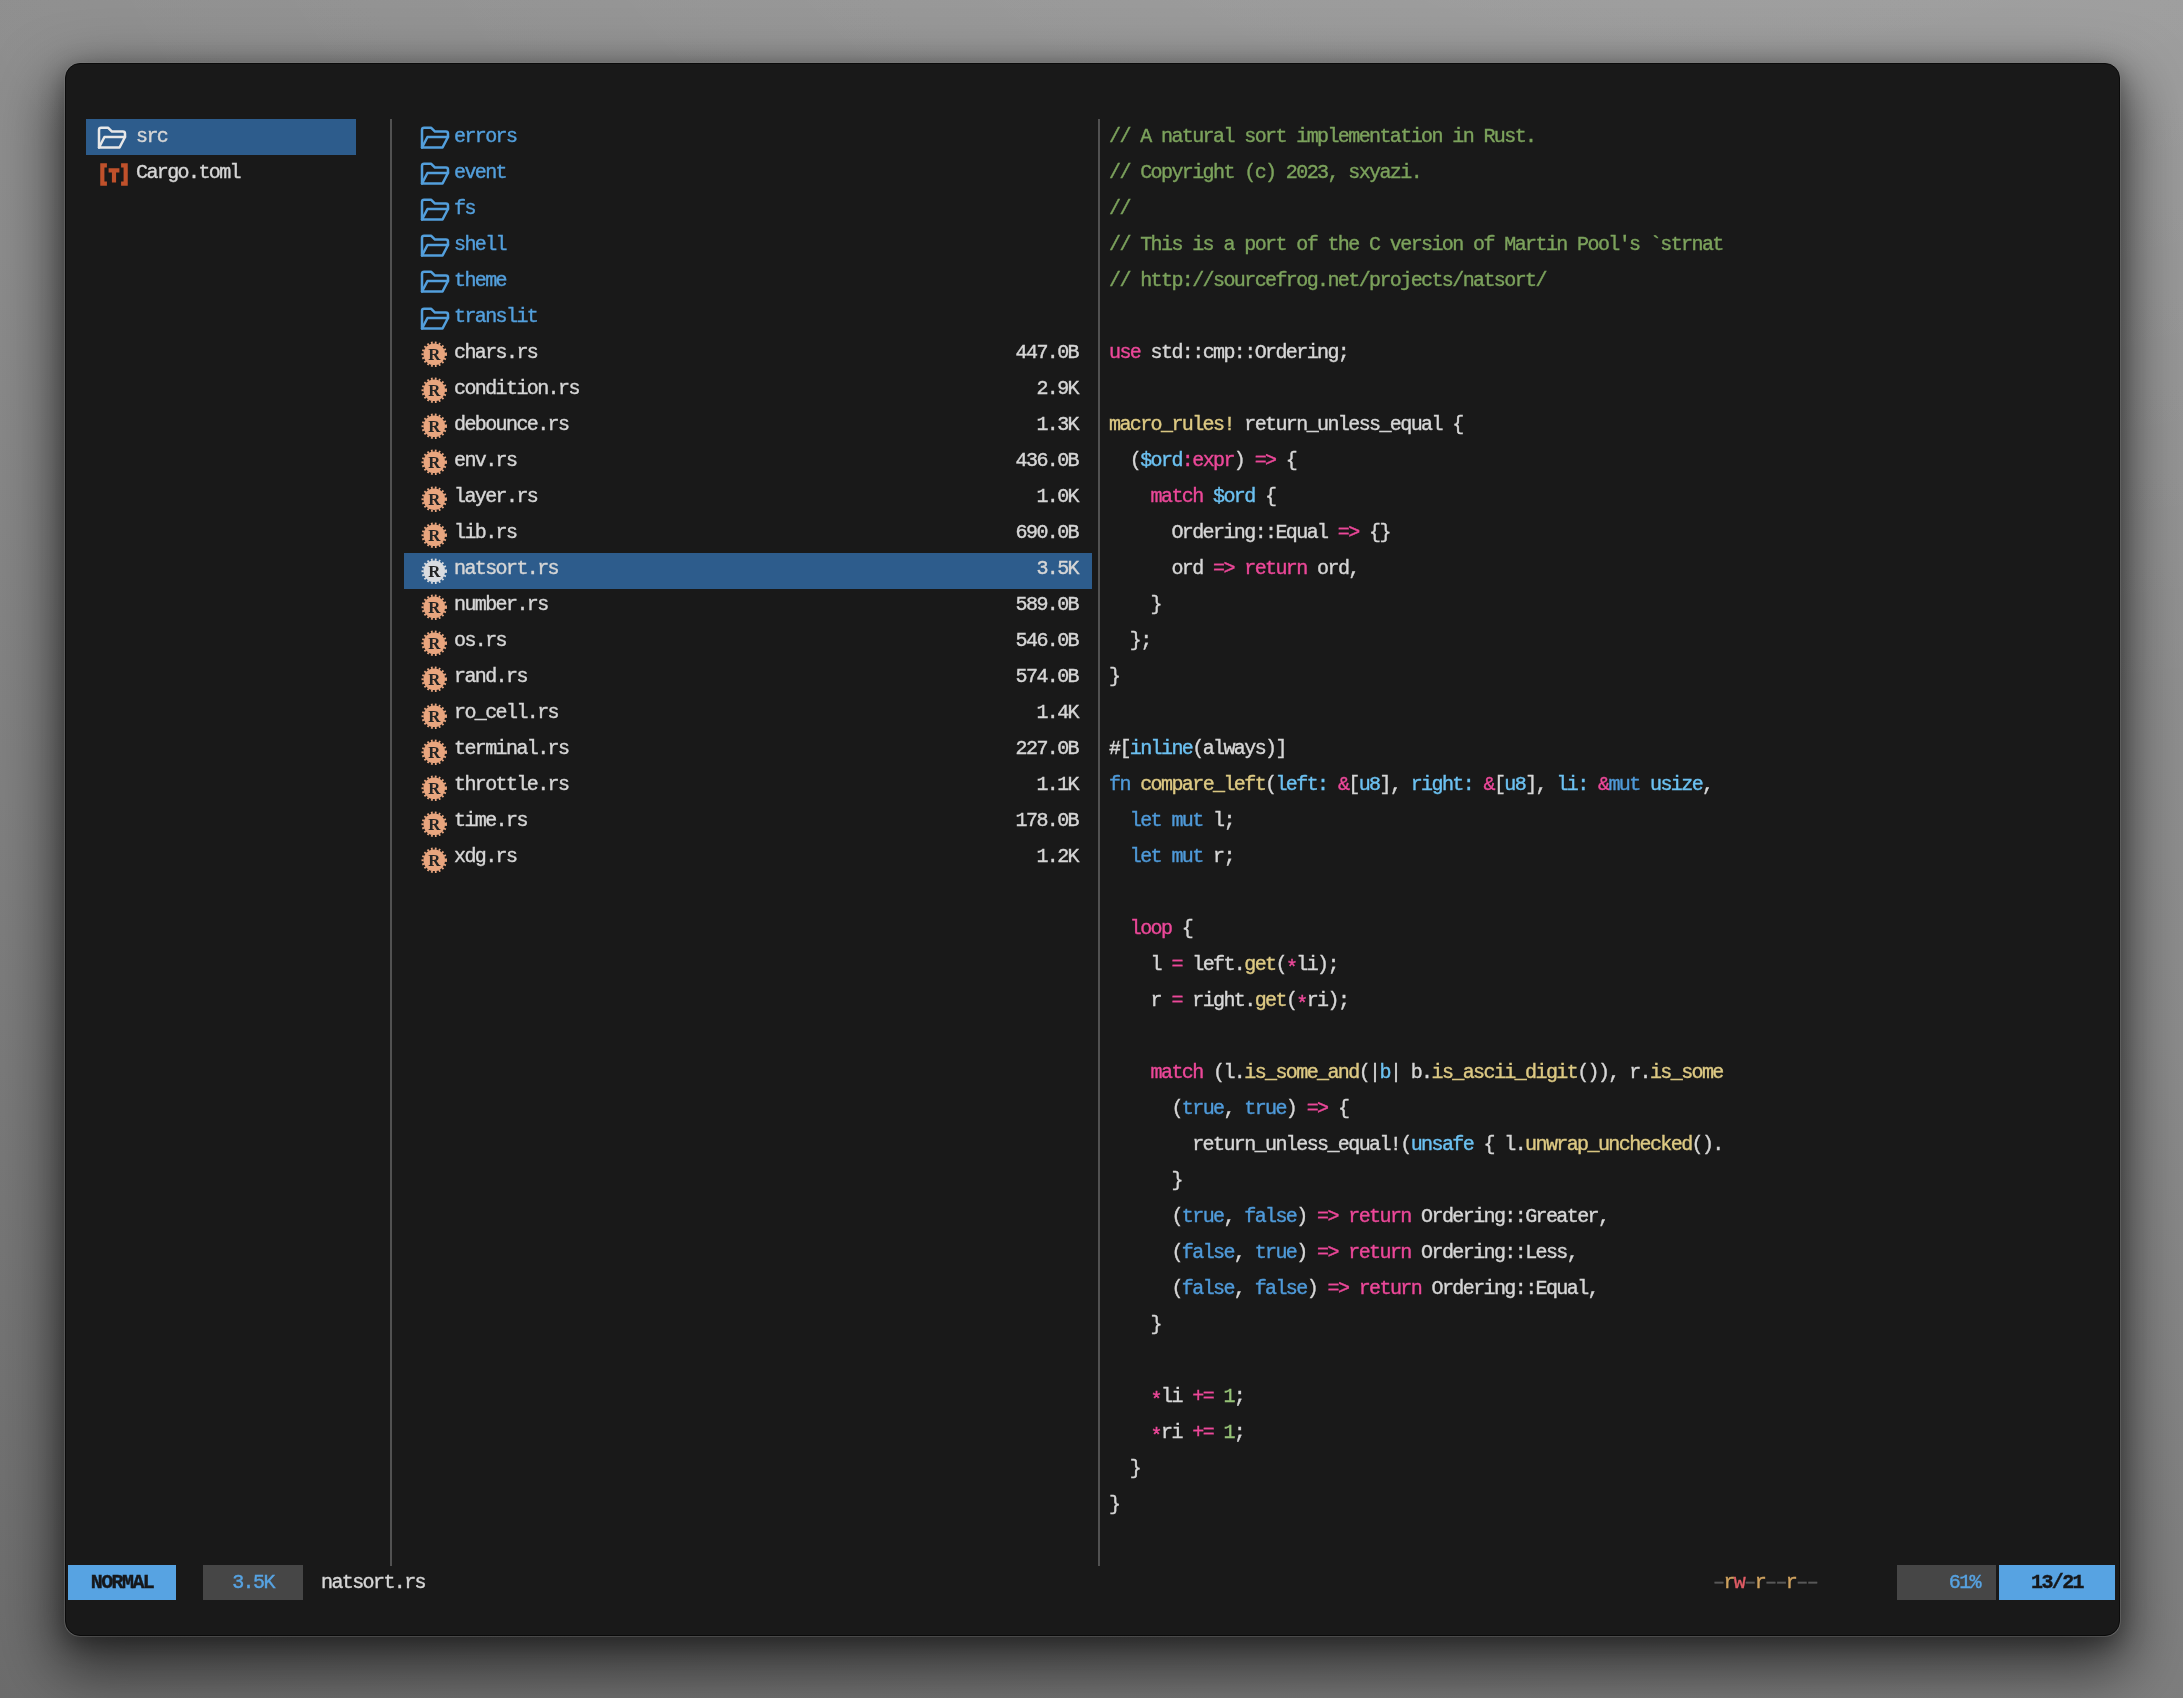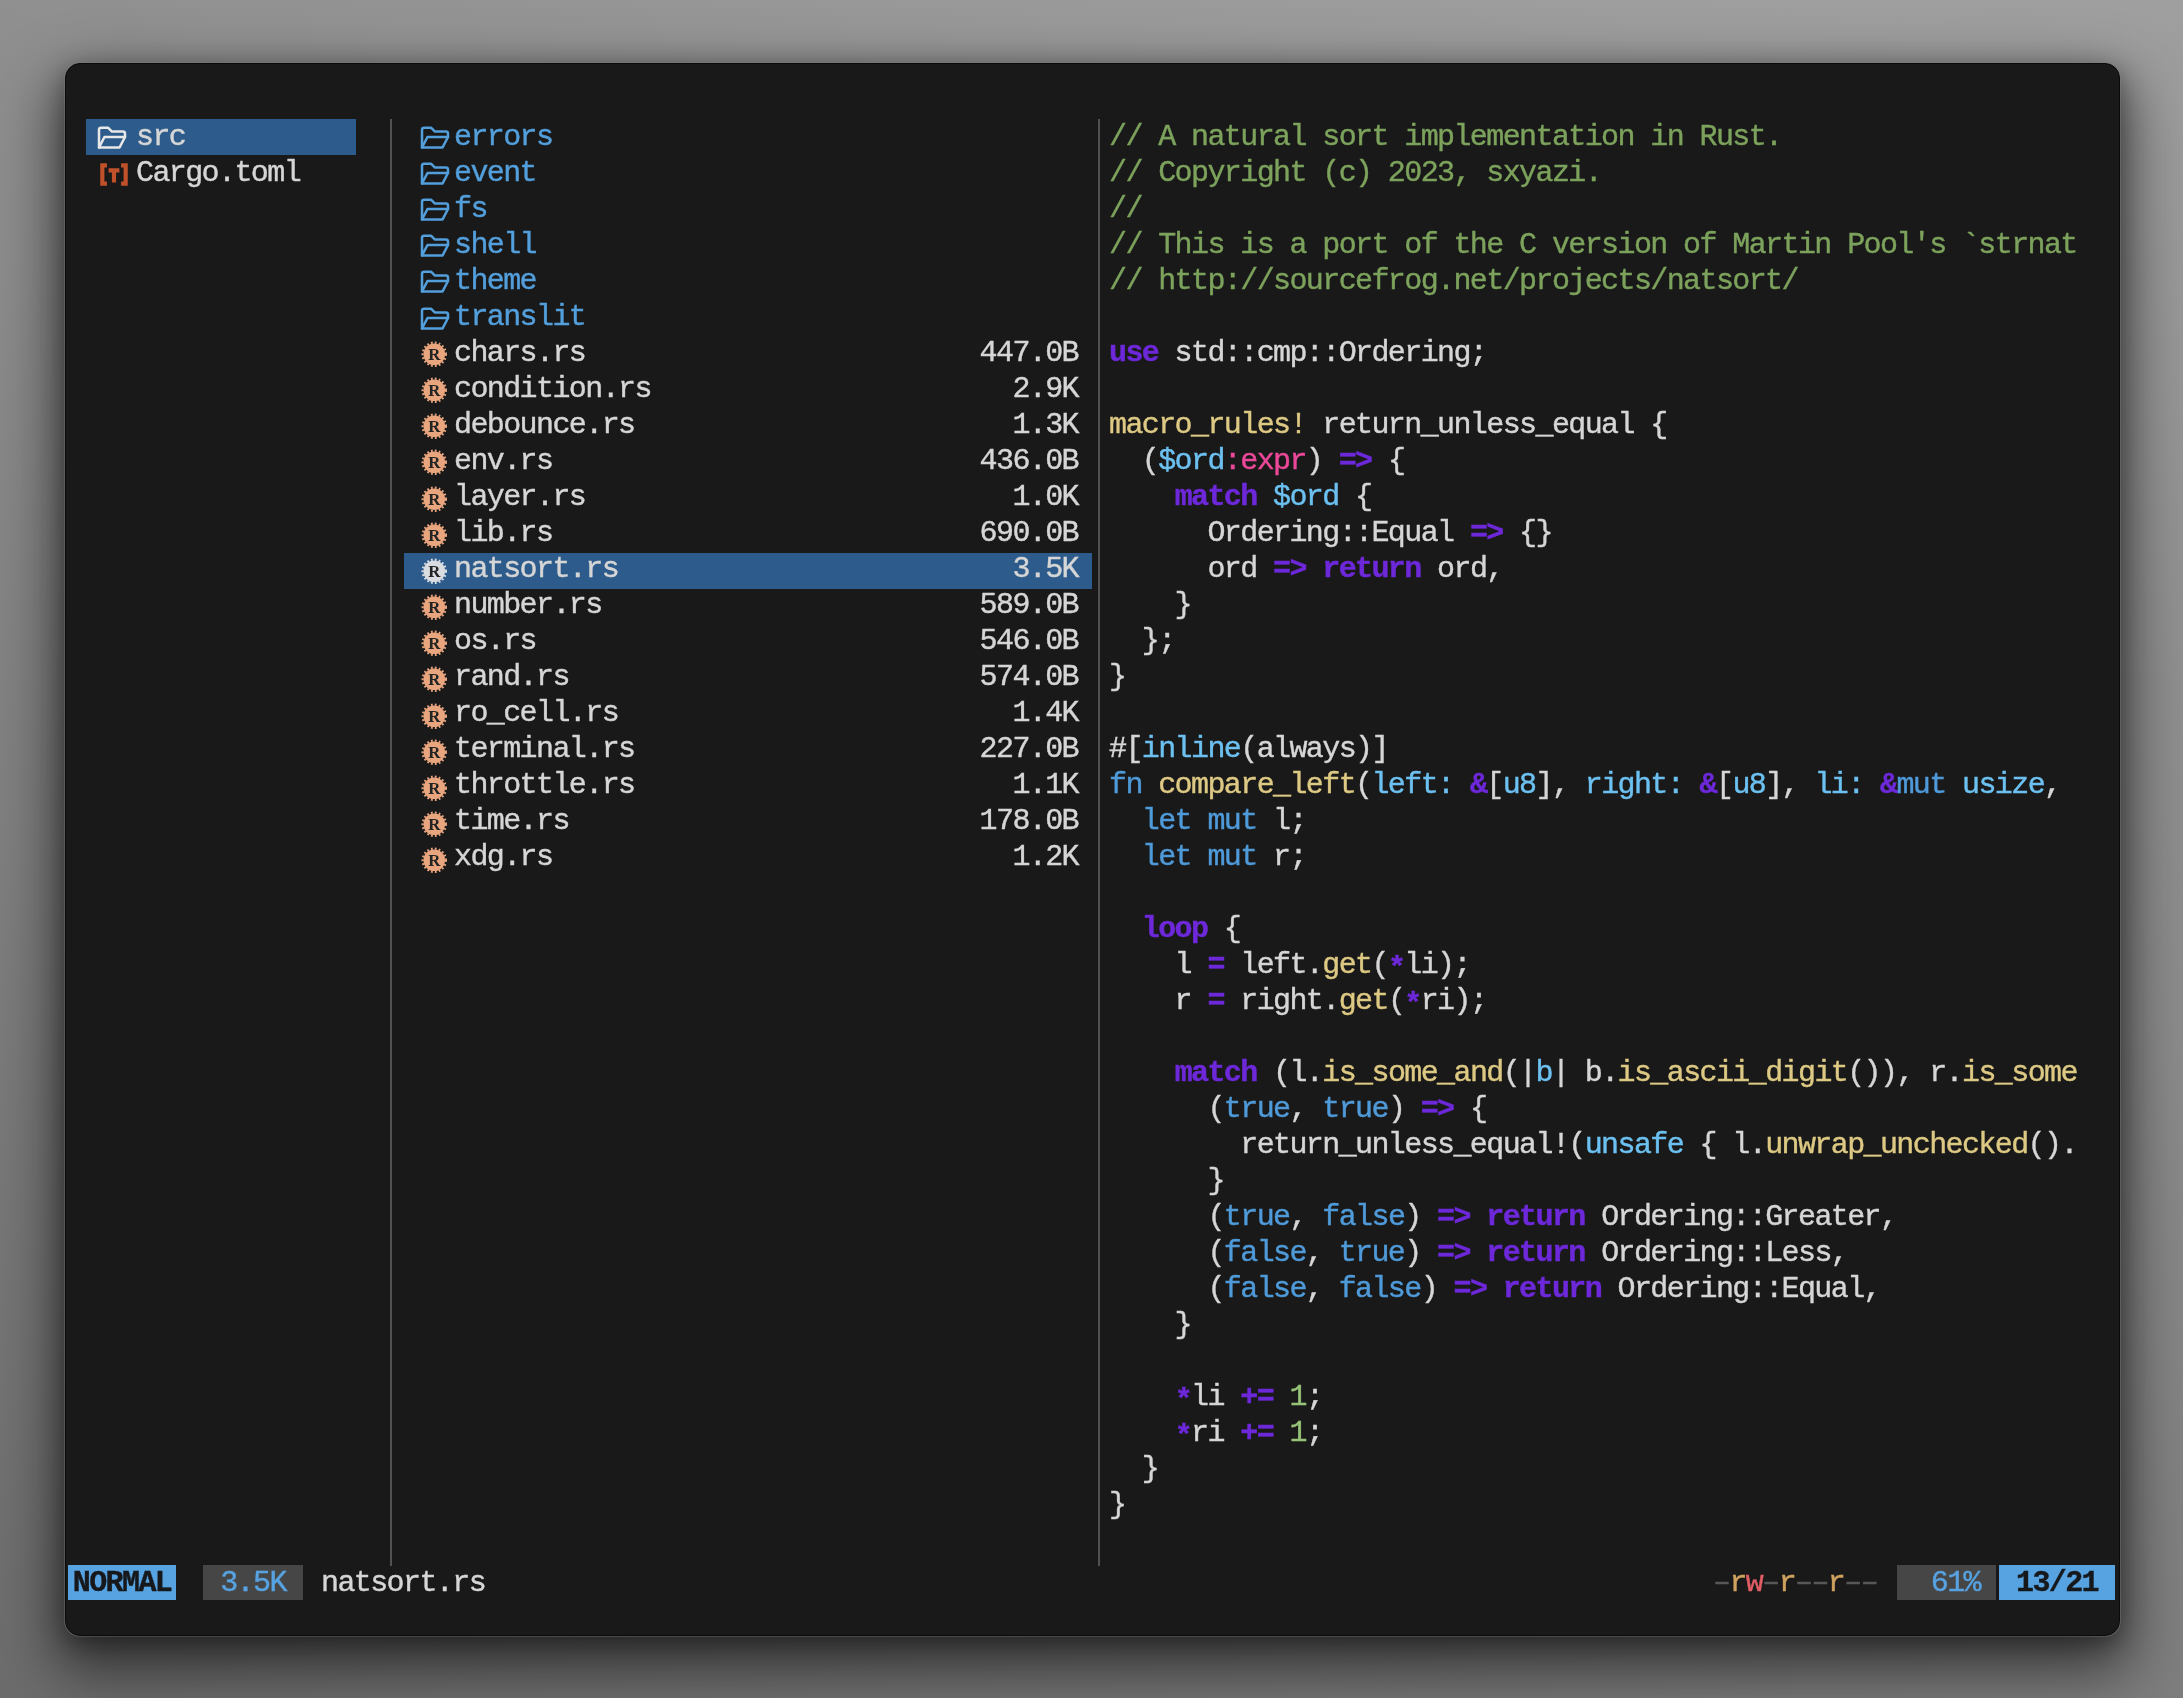--- a/index.html
+++ b/index.html
@@ -4,24 +4,24 @@
 * { margin:0; padding:0; box-sizing:border-box; }
 html,body { width:2183px; height:1698px; overflow:hidden; }
 body { background:
    radial-gradient(150% 95% at 80% -12%, rgba(255,255,255,0.11), rgba(255,255,255,0) 58%),
    linear-gradient(200deg, #979797 0%, #8c8c8c 42%, #6c6c6c 100%); }
 #win { position:absolute; left:65px; top:63px;
    width:2055px; height:1573px;
    background:#191919; border-radius:15px;
    border:1.7px solid #0a0a0a;
    box-shadow: 0 0 0 0.8px rgba(130,130,130,0.45), 0 25px 59px 10px rgba(0,0,0,0.55), 0 6.7px 25px rgba(0,0,0,0.35); }
-pre, .mono { font-family:"Liberation Mono", monospace; font-size:30px; line-height:36px; letter-spacing:-1.6px; -webkit-text-stroke:0.4px currentColor; }
+pre, .mono { font-family:"Liberation Mono", monospace; font-size:20px; line-height:36px; letter-spacing:-1.6px; -webkit-text-stroke:0.4px currentColor; }
 pre { position:absolute; white-space:pre; }
 .low { position:relative; top:4.2px; }
-.w { color:#d6d6d6; } .c { color:#7ca25c; } .k { color:#6d28d9;font-weight:bold; }
+.w { color:#d6d6d6; } .c { color:#7ca25c; } .k { color:#ec4899; }
 .y { color:#ddc983; } .b { color:#4f9ad9;font-family:Liberation Mono, monospace; } .l { color:#6cc1f1;margin-top:48px; }
 .d { color:#ec4899; } .g { color:#96c377; } .f { color:#539fdc; }
 .abs { position:absolute; }
 
 </style></head><body>
 <div id="win"></div>
 <div class="abs" style="left:390px;top:119px;width:1.7px;height:1447px;background:#515151"></div>
 <div class="abs" style="left:1098px;top:119px;width:1.7px;height:1447px;background:#515151"></div>
 <div class="abs" style="left:86px;top:119px;width:270px;height:36px;background:#2d5c8c"></div>
 <div class="abs" style="left:404px;top:553px;width:688px;height:36px;background:#2d5c8c"></div>

